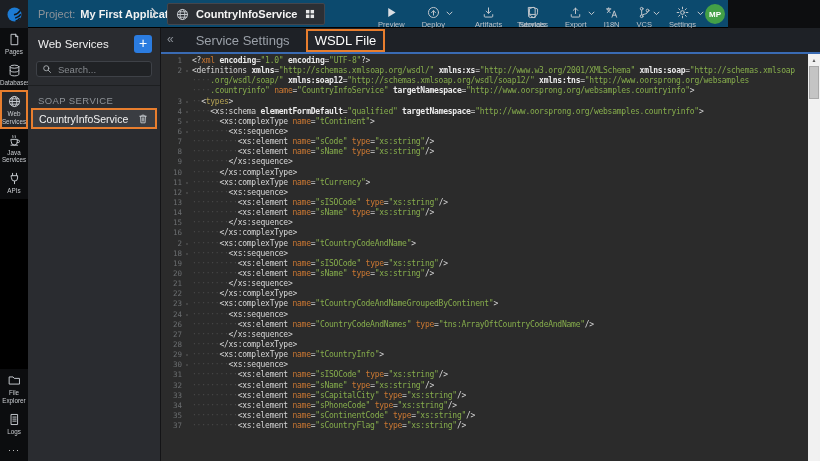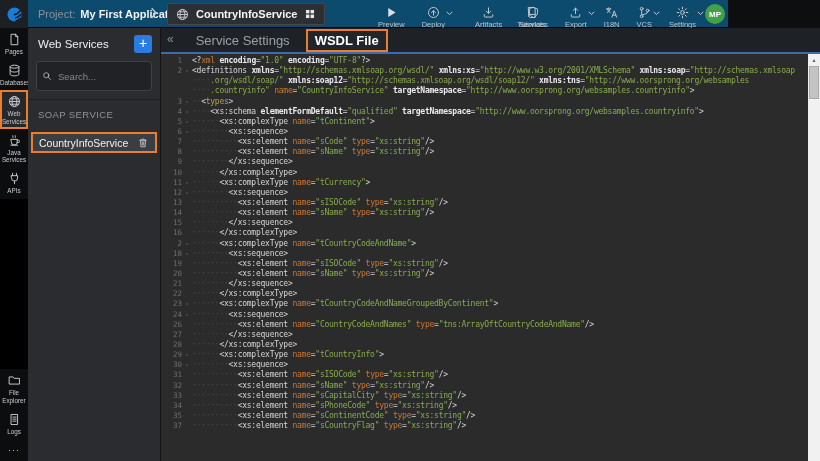--- a/index.html
+++ b/index.html
@@ -36,39 +36,39 @@
   .sb-item.active{border:2px solid var(--orange);background:#26282c;padding:3px 0 2px;}
   #sb-fill{flex:1;background:#000;}
   #sb-more{color:#d5d5d5;text-align:center;font-size:9px;letter-spacing:1px;padding:6px 0;cursor:pointer;}
 
   
   #panel{position:absolute;left:28px;top:28px;width:133px;height:433px;background:#2a2c30;border-right:1px solid #141416;}
   #panel-head{display:flex;align-items:center;justify-content:space-between;padding:7px 8px 6px 10px;}
   #panel-title{color:#f0f0f0;font-size:11.5px;}
   #add-btn{width:18px;height:18px;background:#2b7ce0;border-radius:3px;color:#fff;font-size:14px;line-height:16px;
       text-align:center;cursor:pointer;font-weight:400;}
-  #searchbox{margin:2px 8px 8px;height:30px;background:#202225;border:1px solid #3e4147;border-radius:3px;
+  #searchbox{margin:2px 8px 8px;height:16px;background:#202225;border:1px solid #3e4147;border-radius:3px;
       display:flex;align-items:center;gap:4px;padding:0 5px;}
   #searchbox input{background:transparent;border:none;outline:none;color:#cfcfcf;font-size:9.5px;width:90px;
       font-family:"Liberation Sans",sans-serif;}
   #searchbox input::placeholder{color:#85898e;}
   #panel-div{height:1px;background:#1d1f21;margin:0 0 7px;}
-  #section-label{color:#8f9398;font-size:9.5px;letter-spacing:.4px;padding:2px 10px 12px;}
+  #section-label{color:#8f9398;font-size:9.5px;letter-spacing:.4px;padding:2px 10px 2px;}
   #svc-item{margin:0 3px;height:21px;background:#3a3d42;border:2px solid var(--orange);
       display:flex;align-items:center;justify-content:space-between;padding:0 6px;cursor:pointer;}
   #svc-item .lbl{color:#f2f2f2;font-size:10.5px;}
 
   
   #main{position:absolute;left:161px;top:28px;width:659px;height:433px;background:#2b2b2b;}
   #tabbar{position:absolute;left:0;top:0;width:659px;height:26px;background:#1e2126;border-bottom:2px solid #3a6bb3;
       display:flex;align-items:center;}
   #collapse{color:#8b9097;font-size:12px;padding:0 8px 2px 6px;cursor:pointer;}
   .tab{font-size:13px;cursor:pointer;}
   #tab-settings{color:#9aa0a8;margin-left:14px;}
-  #tab-wsdl{color:#fff;font-weight:700;border:2px solid var(--orange);padding:2px 7px;margin-left:16px;background:#22252b;}
+  #tab-wsdl{color:#fff;font-weight:400;border:2px solid var(--orange);padding:2px 7px;margin-left:16px;background:#22252b;}
 
   
   #editor{position:absolute;left:0;top:26px;width:647px;height:407px;background:#2b2b2b;overflow:hidden;
       font-family:"DejaVu Sans Mono",monospace;font-size:8px;letter-spacing:-0.25px;padding-top:2px;cursor:text;}
   .row{display:flex;height:10.15px;line-height:10.15px;}
   .ln{flex:none;width:21px;text-align:right;color:#6b6e70;font-size:7.5px;letter-spacing:0;}
   .fold{flex:none;width:10px;text-align:center;color:#8a8a8a;font-size:7.5px;letter-spacing:0;}
   .cd{flex:1;white-space:pre;overflow:hidden;color:#d6d6d6;}
   .tk-t{color:#d6d6d6;}
   .tk-b{color:#ececec;font-weight:700;}

